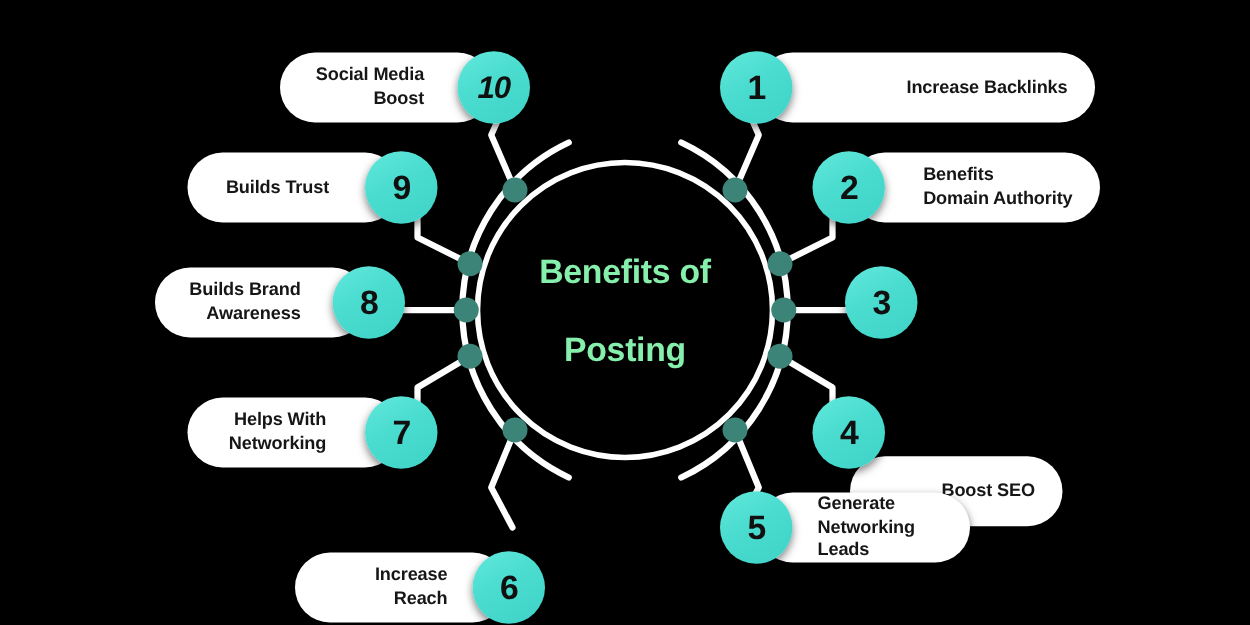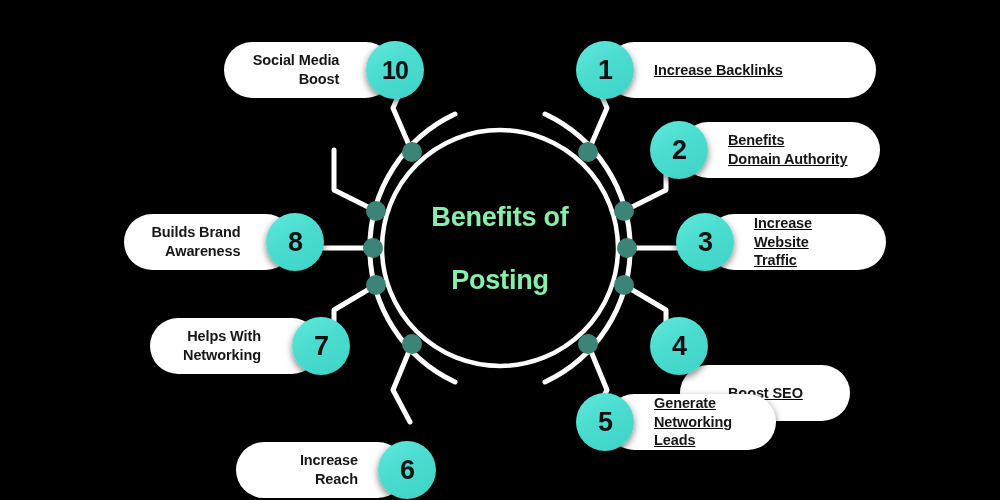--- a/index.html
+++ b/index.html
@@ -41,21 +41,21 @@
   .badge{
     position:absolute;top:-1px;
     width:58px;height:58px;border-radius:50%;
     background:linear-gradient(150deg,#62e8dc 0%,#49dccf 45%,#3fd2c6 100%);
     box-shadow:0 3px 7px rgba(0,0,0,.5);
     display:flex;align-items:center;justify-content:center;
     color:#101010;font-size:27px;font-weight:bold;letter-spacing:-1px;
   }
 
   
-  .item.right .pill{left:30px;padding-left:48px;padding-right:22px;justify-content:flex-start;text-decoration:underline;}
+  .item.right .pill{left:30px;padding-left:48px;padding-right:22px;justify-content:flex-end;}
   .item.right .badge{left:0;}
   .item.right .txt{text-align:left;}
 
   
   .item.left .pill{right:30px;padding-right:48px;padding-left:22px;justify-content:center;}
   .item.left .badge{right:0;}
   .item.left .txt{text-align:right;}
 </style>
 </head>
 <body>
@@ -112,24 +112,20 @@
     <div class="pill" style="width:200px;">
       <span class="txt">Benefits
 Domain Authority</span>
     </div>
     <div class="badge">
         <span>2</span>
       </div>
   </div>
 
   <div class="item right" style="left:676px;top:214px;width:210px;">
-    <div class="pill" style="width:180px;">
-      <span class="txt">Increase Website
-Traffic</span>
-    </div>
     <div class="badge">
         <span>3</span>
       </div>
   </div>
 
   <div class="item right" style="left:650px;top:318px;width:200px;">
     <div class="pill" style="width:170px;margin-top:47px;">
       <span class="txt">Boost SEO</span>
     </div>
     <div class="badge">
@@ -169,24 +165,32 @@
   <div class="item left" style="left:124px;top:214px;width:200px;">
     <div class="pill" style="width:170px;">
       <span class="txt">Builds Brand
 Awareness</span>
     </div>
     <div class="badge">
         <span>8</span>
       </div>
   </div>
 
+  <div class="item left" style="left:150px;top:122px;width:200px;">
+    <div class="pill" style="width:170px;">
+      <span class="txt">Builds Trust</span>
+    </div>
+    <div class="badge">
+        <span>9</span>
+      </div>
+  </div>
 
   <div class="item left" style="left:224px;top:42px;width:200px;">
     <div class="pill" style="width:170px;">
       <span class="txt">Social Media
 Boost</span>
     </div>
-    <div class="badge" style="font-size:25px;">
+    <div class="badge" style="font-size:25px;font-style:italic;">
         <span>10</span>
       </div>
   </div>
 
 </div>
 
 </body></html>

